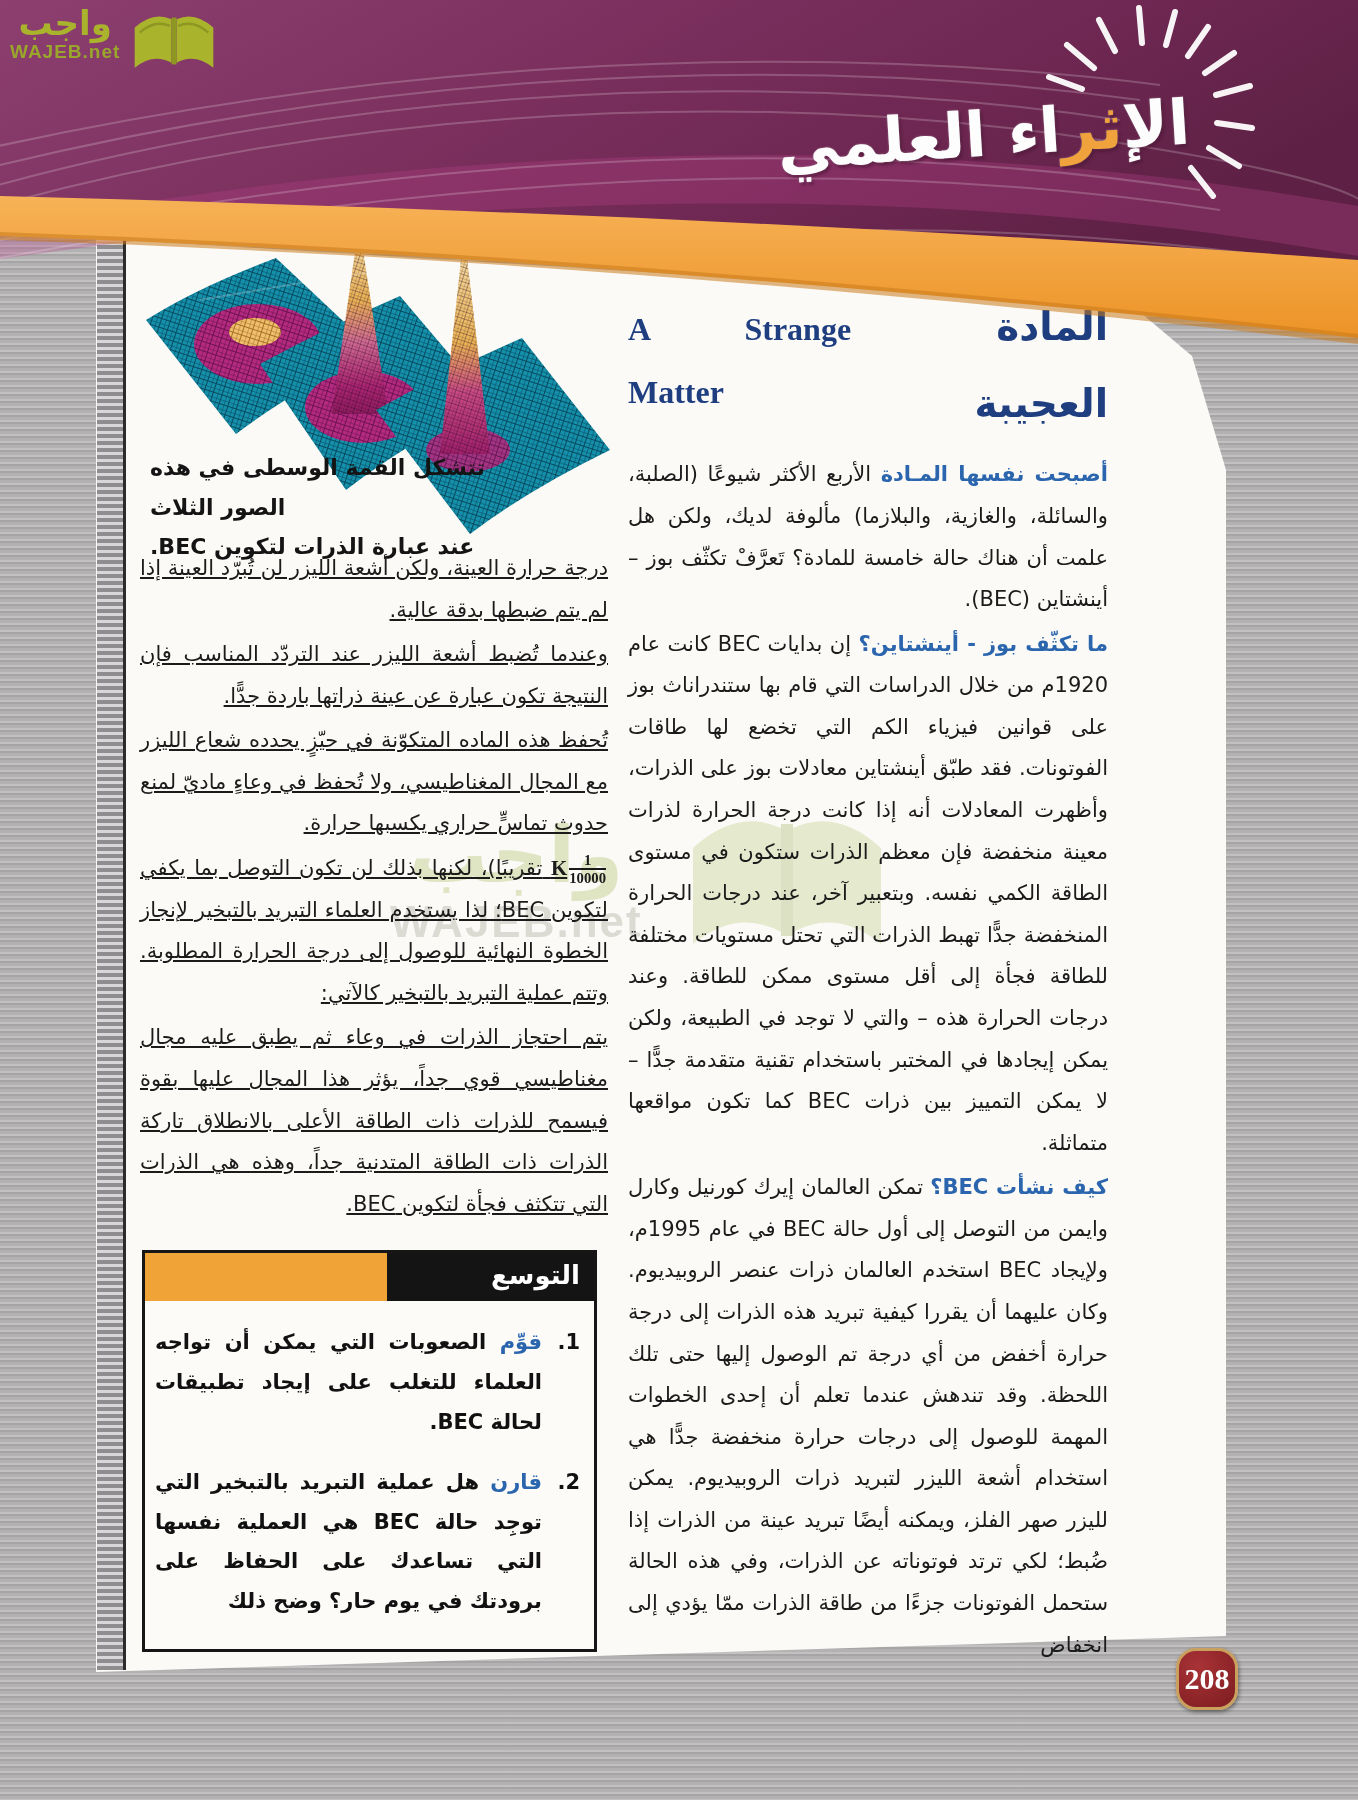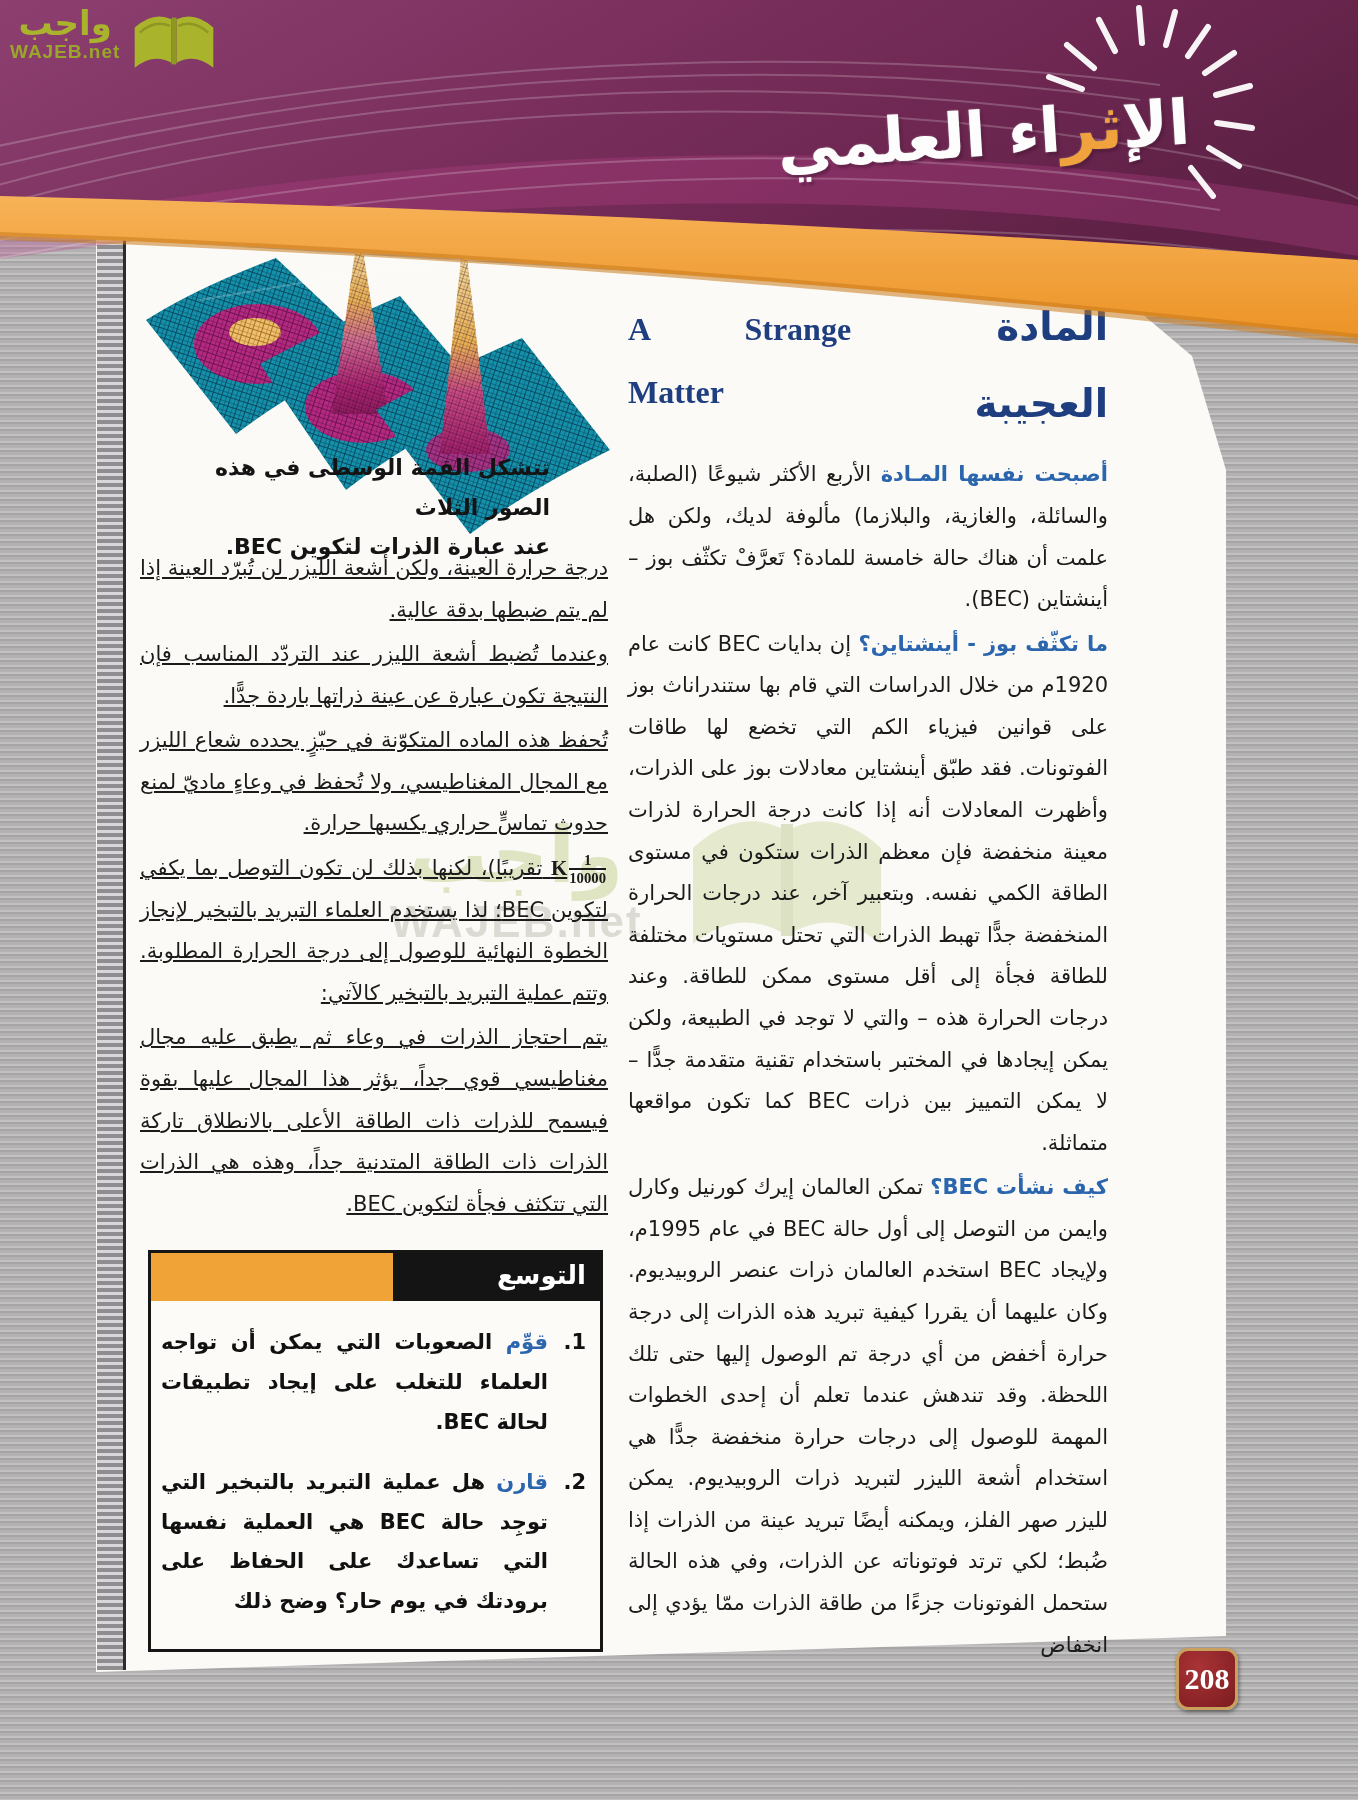--- a/index.html
+++ b/index.html
@@ -23,50 +23,50 @@
   .binding{position:absolute;left:97px;top:242px;width:26px;height:1428px;z-index:1;
     background:repeating-linear-gradient(180deg,#d8d6d8 0 3px,#8f8d8f 3px 7px);}
   .page-edge{position:absolute;left:123px;top:240px;width:3px;height:1430px;background:#2c2c2c;z-index:1;}
   
   .watermark{position:absolute;left:390px;top:800px;width:570px;z-index:1;display:flex;align-items:center;gap:34px;opacity:.42;}
   .watermark .wtxt{display:flex;flex-direction:column;align-items:center;line-height:1;}
   .watermark .war{color:#b9c77c;font-size:78px;font-weight:bold;}
   .watermark .wlat{color:#b2b2a4;font-size:44px;font-weight:bold;font-family:"Liberation Sans",sans-serif;letter-spacing:2px;margin-top:6px;}
   
   .figure{position:absolute;left:138px;top:202px;z-index:2;}
-  .caption{position:absolute;left:150px;top:448px;width:400px;z-index:2;direction:rtl;text-align:right;
+  .caption{position:absolute;left:150px;top:448px;width:400px;z-index:2;direction:rtl;text-align:left;
     font-size:22px;font-weight:bold;color:#141414;line-height:1.8;}
   
   .col{position:absolute;z-index:2;direction:rtl;text-align:justify;color:#1b1b1b;
     font-size:21px;line-height:1.98;}
   .col p{margin:0 0 3px 0;}
   .col-right{left:628px;top:288px;width:480px;}
   .col-left{left:140px;top:548px;width:468px;text-decoration:underline;}
   .art-title{display:flex;direction:rtl;justify-content:center;align-items:baseline;gap:16px;margin-bottom:12px;}
   .art-title .tar{color:#1e3e80;font-size:39px;font-weight:bold;}
   .art-title .ten{color:#1e3e80;font-size:32px;font-weight:bold;font-family:"Liberation Serif",serif;direction:ltr;}
   .lead{color:#2a65ad;font-weight:bold;}
   .frac{display:inline-flex;flex-direction:column;vertical-align:middle;text-align:center;
     font-size:0.70em;line-height:1.12;margin:0 2px;font-family:"Liberation Serif",serif;font-weight:bold;}
   .frac .fnum{border-bottom:2px solid #1a1a1a;padding:0 3px;}
   .funit{font-family:"Liberation Serif",serif;font-weight:bold;}
   
   .expand-box{position:absolute;left:142px;top:1250px;width:455px;height:402px;z-index:2;
-    background:#fcfbf8;border:3px solid #161616;box-sizing:border-box;margin-left:6px;}
+    background:#fcfbf8;border:3px solid #161616;box-sizing:border-box;}
   .eb-header{position:relative;height:48px;background:#141414;}
   .eb-orange{position:absolute;left:0;top:0;width:54%;height:100%;background:#f0a437;}
   .eb-title{position:absolute;right:14px;top:7px;color:#ffffff;font-size:26px;font-weight:bold;}
   .eb-items{padding:22px 14px 0 10px;direction:rtl;}
   .eb-item{display:flex;gap:10px;margin-bottom:20px;font-size:21px;font-weight:bold;line-height:1.9;color:#111;}
   .eb-item .num{min-width:28px;font-weight:bold;}
   .eb-item .itxt{text-align:justify;}
   
   .page-num{position:absolute;left:1176px;top:1648px;width:62px;height:62px;z-index:2;
     background:radial-gradient(circle at 35% 28%,#a93336,#7c1c20);
-    border:3px solid #caa05f;border-radius:12px;box-sizing:border-box;
+    border:3px solid #caa05f;border-radius:20px;box-sizing:border-box;
     display:flex;align-items:center;justify-content:center;
     color:#fff;font-size:30px;font-weight:bold;font-family:"Liberation Serif",serif;
     box-shadow:1px 2px 4px rgba(0,0,0,.45);}
 </style>
 </head>
 <body>
 
 <div class="canvas">
 
   <div class="page"></div>

